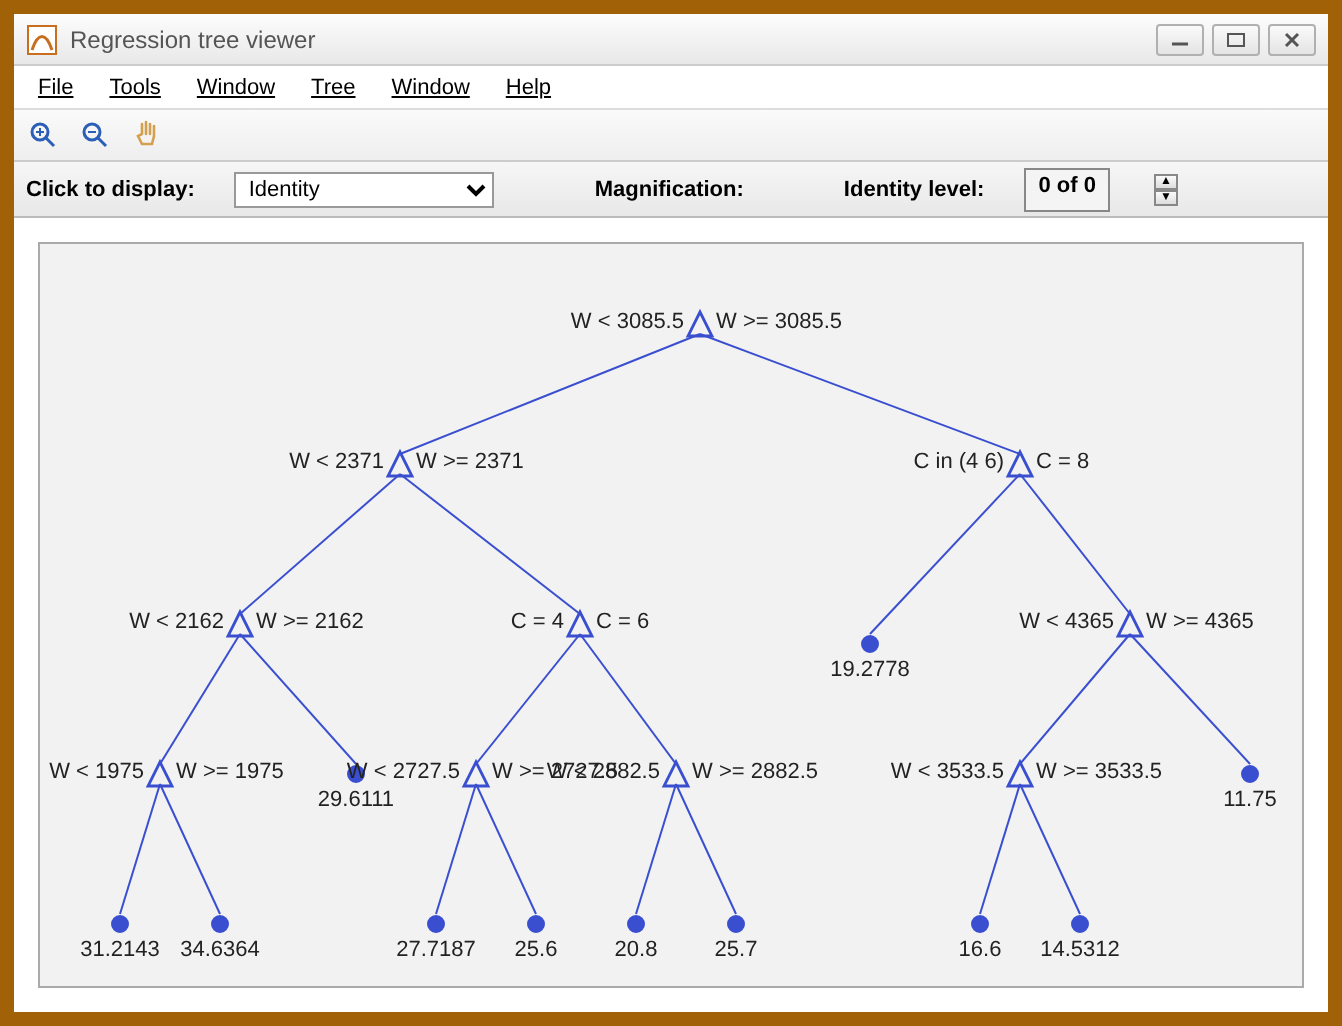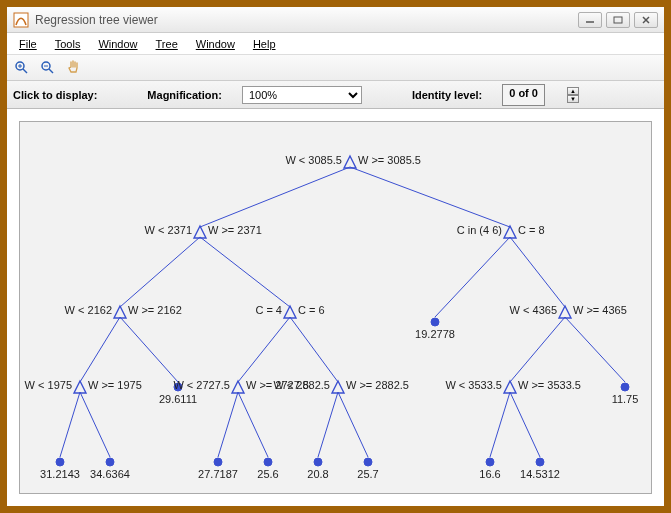--- a/index.html
+++ b/index.html
@@ -89,23 +89,23 @@
     </span>
     <span class="tool-btn">
       <svg width="16" height="16" viewBox="0 0 16 16">
           <path d="M5 2 L5 7 M7 1 L7 7 M9 2 L9 7 M11 3 L11 8 L10 12 L5 12 L3 8 L5 7" fill="none" stroke="#d4a050" stroke-width="1.3" stroke-linecap="round"></path>
         </svg>
     </span>
   </div>
 
   <div class="controlbar">
     <label>Click to display:</label>
+    <select class="sel-lg"><option>Identity</option></select>
     <span style="width:10px"></span>
     <label>Magnification:</label>
-    <select class="sel-md"><option>100%</option></select>
     <span style="width:10px"></span>
     <label>Identity level:</label>
     <span class="box">0 of 0</span>
     <div class="spinner">
       <div>▲</div>
       <div>▼</div>
     </div>
   </div>
 
   <div class="canvas-wrap">

